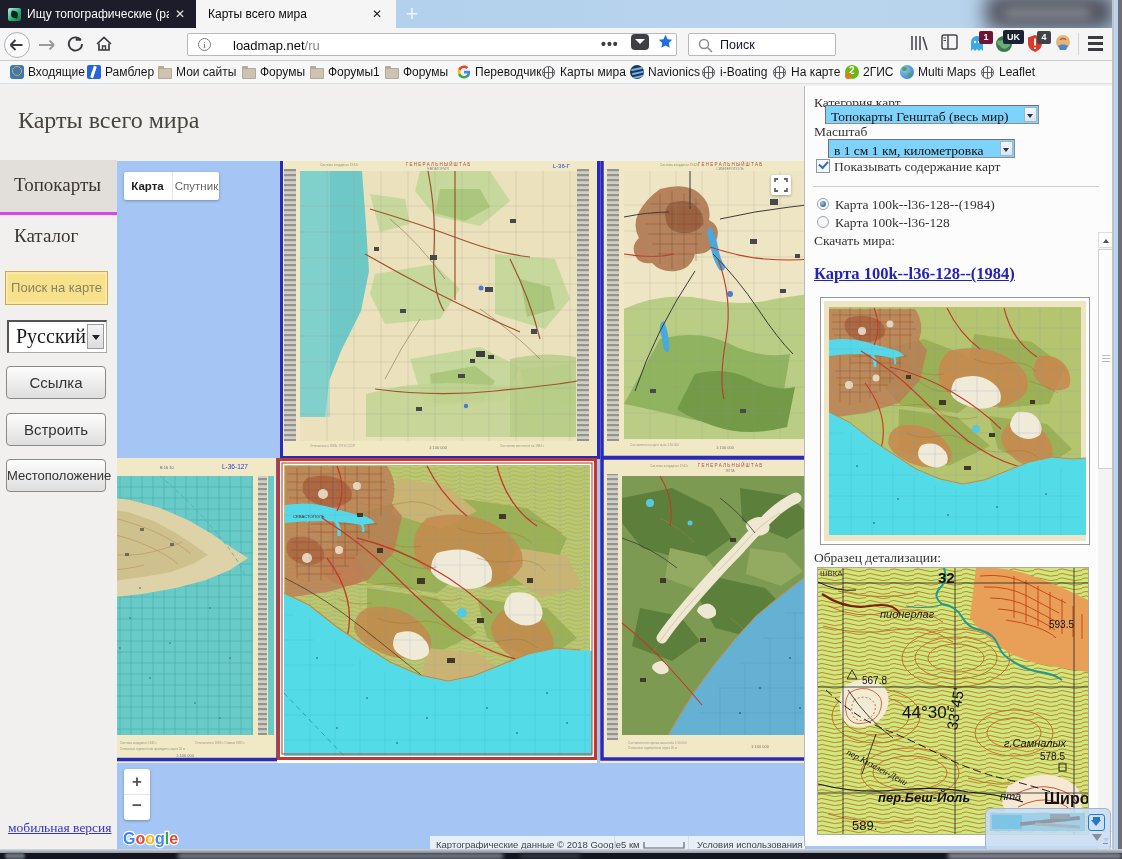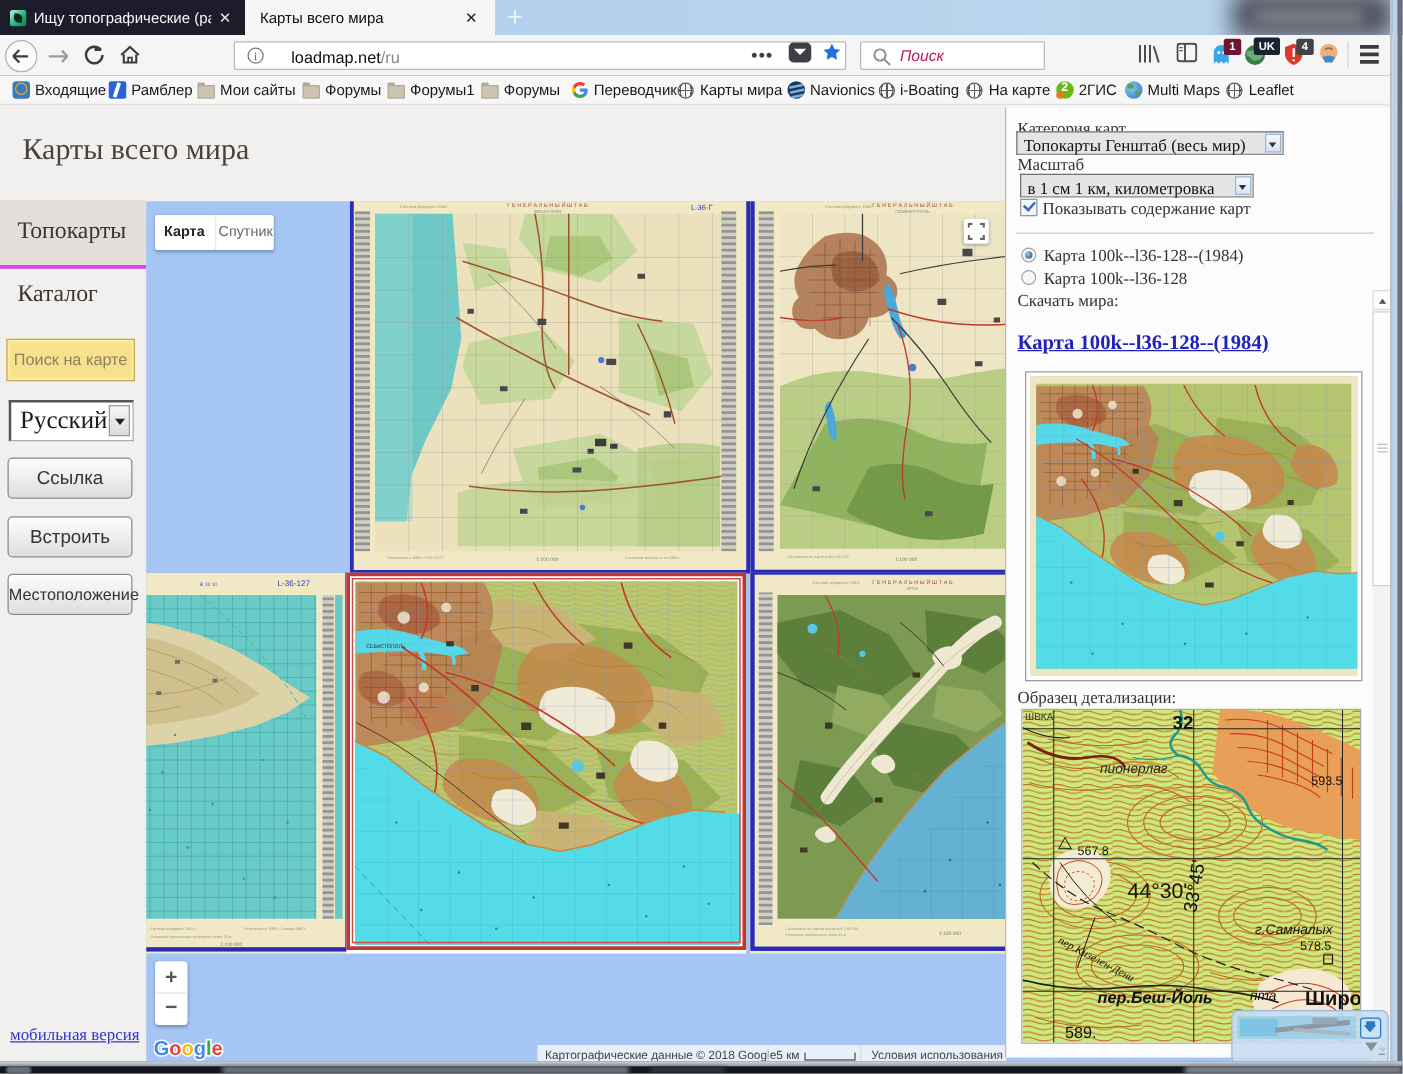--- a/index.html
+++ b/index.html
@@ -21,21 +21,21 @@
   #newtab{position:absolute;left:400px;top:1px;width:24px;height:26px;color:#edf4fb;font-size:22px;font-weight:300;text-align:center;line-height:25px;}
   
   #navbar{left:0;top:28px;width:1122px;height:33px;background:#f5f5f6;border-bottom:1px solid #cccccd;box-sizing:border-box;}
   .nicon{position:absolute;top:0;color:#4a4a4f;}
   #urlbar{position:absolute;left:187px;top:5px;width:490px;height:23px;background:#fff;border:1px solid #b9b9bd;box-sizing:border-box;border-radius:2px;}
   #urlbar .info{position:absolute;left:10px;top:4px;width:13px;height:13px;border:1px solid #7a7a7f;border-radius:50%;box-sizing:border-box;color:#5a5a5f;font-size:9px;text-align:center;line-height:12px;font-family:"Liberation Serif",serif;}
   #urlbar .addr{position:absolute;left:45px;top:4px;font-size:13px;color:#0c0c0d;}
   #urlbar .addr span{color:#888;}
   #urlbar .dots{position:absolute;left:413px;top:2px;font-size:14px;font-weight:bold;color:#3e3e43;letter-spacing:1px;}
   #searchbox{position:absolute;left:688px;top:5px;width:148px;height:23px;background:#fff;border:1px solid #b9b9bd;box-sizing:border-box;border-radius:2px;}
-  #searchbox .ph{position:absolute;left:31px;top:4px;font-size:12.5px;font-style:italic;color:#be185d;}
+  #searchbox .ph{position:absolute;left:31px;top:4px;font-size:12.5px;color:#0f172a;}
   
   #bookbar{left:0;top:61px;width:1122px;height:23px;background:#f7f7f8;border-bottom:1px solid #dededf;box-sizing:border-box;}
   .bm{position:absolute;top:4px;height:16px;font-size:12px;color:#18181a;white-space:nowrap;}
   .bm i{display:inline-block;width:14px;height:14px;vertical-align:-3px;margin-right:4px;font-style:normal;}
   .folder{display:inline-block;width:14px;height:11px;background:#b5aa98;border-radius:1px;position:relative;margin-top:2px;}
   .folder:before{content:"";position:absolute;left:0;top:-2px;width:6px;height:3px;background:#b5aa98;border-radius:1px 1px 0 0;}
   .folder:after{content:"";position:absolute;left:1px;top:1px;width:12px;height:9px;background:#cdc3b1;border-radius:1px;}
   .globe{display:inline-block;width:13px;height:13px;border-radius:50%;border:1.5px solid #5a5a5f;box-sizing:border-box;position:relative;background:
     linear-gradient(90deg,transparent 44%,#5a5a5f 44%,#5a5a5f 56%,transparent 56%),
     linear-gradient(0deg,transparent 44%,#5a5a5f 44%,#5a5a5f 56%,transparent 56%),
@@ -64,21 +64,21 @@
   #attrib{position:absolute;left:313px;top:675px;width:375px;height:16px;background:rgba(250,250,250,.78);font-size:9.5px;color:#444;white-space:nowrap;}
   #attrib .t1{position:absolute;left:6px;top:3px;}
   #attrib .t2{position:absolute;left:191px;top:3px;}
   #attrib .t3{position:absolute;left:267px;top:3px;}
   #attrib .sep1{position:absolute;left:184px;top:0;width:1px;height:16px;background:#ddd;}
   #attrib .sep2{position:absolute;left:258px;top:0;width:1px;height:16px;background:#ddd;}
   .tile{position:absolute;}
   
   #panel{left:804px;top:86px;width:308px;height:760px;background:#fcfcfc;border-left:1px solid #b9b9b9;box-sizing:border-box;font-family:"Liberation Serif",serif;color:#333;}
   #panel .lbl{position:absolute;font-size:13.5px;}
-  .wsel{position:absolute;background:#e5e5e5;border:1px solid #8d8d8d;border-top-color:#707070;border-left-color:#707070;box-sizing:border-box;}
+  .wsel{position:absolute;background:#7dd3fc;border:1px solid #8d8d8d;border-top-color:#707070;border-left-color:#707070;box-sizing:border-box;margin-left:12px;}
   .wsel .t{position:absolute;left:5px;top:2.5px;font-size:13.5px;color:#111;white-space:nowrap;}
   .wsel .db{position:absolute;right:1px;top:1px;width:13px;background:linear-gradient(#f5f9fd,#d7e5f2);border:1px solid #9db8d2;box-sizing:border-box;}
   .wsel .db:after{content:"";position:absolute;left:2px;top:45%;border:3.5px solid transparent;border-top:4.5px solid #333;}
   #chk{position:absolute;left:11px;top:73px;width:14px;height:14px;background:#f4f8fb;border:1px solid #8898a8;box-sizing:border-box;}
   #chk:after{content:"";position:absolute;left:2px;top:1px;width:7px;height:4px;border-left:2.5px solid #3a6ab8;border-bottom:2.5px solid #3a6ab8;transform:rotate(-48deg);}
   #pdivider{position:absolute;left:8px;top:100px;width:286px;height:1px;background:#ccc;}
   .radio{position:absolute;left:12px;width:12px;height:12px;border-radius:50%;background:#f8f8f8;border:1px solid #9aa4ac;box-sizing:border-box;}
   #rad1:after{content:"";position:absolute;left:2px;top:2px;width:6px;height:6px;border-radius:50%;background:radial-gradient(circle at 35% 35%,#9cc6e8,#1b4a78);}
   #dlink{position:absolute;left:9px;top:178px;font-size:16.5px;font-weight:bold;color:#2222bb;text-decoration:underline;}
   #prev1{position:absolute;left:15px;top:211px;width:270px;height:248px;background:#fff;border:1px solid #999;box-sizing:border-box;}
@@ -192,21 +192,21 @@
   <div class="bm" style="left:310px;"><i><span class="folder"></span></i>Форумы1</div>
   <div class="bm" style="left:385px;"><i><span class="folder"></span></i>Форумы</div>
   <div class="bm" style="left:457px;"><i><svg width="14" height="14" viewBox="0 0 48 48">
           <path fill="#4285f4" d="M45 24.5c0-1.6-.1-3.1-.4-4.5H24v9h11.8c-.5 2.8-2.1 5.1-4.4 6.7v5.5h7.1C42.7 37.4 45 31.5 45 24.5z"></path>
           <path fill="#34a853" d="M24 46c5.9 0 10.9-2 14.5-5.3l-7.1-5.5c-2 1.3-4.5 2.1-7.4 2.1-5.7 0-10.5-3.8-12.2-9H4.5v5.7C8.1 41.1 15.5 46 24 46z"></path>
           <path fill="#fbbc05" d="M11.8 28.3c-.4-1.3-.7-2.8-.7-4.3s.3-3 .7-4.3V14H4.5C3 17 2.1 20.4 2.1 24s.9 7 2.4 10z"></path>
           <path fill="#ea4335" d="M24 10.7c3.2 0 6.1 1.1 8.4 3.3l6.3-6.3C35 4.3 30 2.1 24 2.1 15.5 2.1 8.1 7 4.5 14l7.3 5.7c1.7-5.2 6.5-9 12.2-9z"></path>
         </svg></i>Переводчик</div>
   <div class="bm" style="left:542px;"><i><span class="globe"></span></i>Карты мира</div>
   <div class="bm" style="left:630px;"><i style="background:#1a3a5c;border-radius:50%;position:relative;overflow:hidden;"><span style="position:absolute;left:1px;top:3px;width:12px;height:2px;background:#7ab0e0;border-radius:2px;transform:rotate(-12deg);box-shadow:0 4px 0 #7ab0e0,0 8px 0 #7ab0e0;"></span></i>Navionics</div>
-  <div class="bm" style="left:702px;text-align:right;"><i><span class="globe"></span></i>i-Boating</div>
+  <div class="bm" style="left:702px;"><i><span class="globe"></span></i>i-Boating</div>
   <div class="bm" style="left:773px;"><i><span class="globe"></span></i>На карте</div>
   <div class="bm" style="left:845px;"><i style="background:#68b818;border-radius:50%;position:relative;"><span style="position:absolute;left:4px;top:0px;color:#fff;font-size:10px;font-weight:bold;">2</span><span style="position:absolute;left:0;bottom:0;width:6px;height:6px;background:#e87818;border-radius:50% 0 50% 50%;"></span></i>2ГИС</div>
   <div class="bm" style="left:900px;"><i style="background:radial-gradient(circle at 35% 35%,#88c8f0,#2870c0);border-radius:50%;position:relative;"><span style="position:absolute;left:2px;top:2px;width:5px;height:4px;background:#58a048;border-radius:50%;"></span><span style="position:absolute;right:2px;bottom:3px;width:4px;height:3px;background:#58a048;border-radius:50%;"></span></i>Multi Maps</div>
   <div class="bm" style="left:981px;"><i><span class="globe"></span></i>Leaflet</div>
 </div>
 <div class="abs" id="page">
   <div id="h1">Карты всего мира</div>
   <div id="mtopo">
       <span>Топокарты</span>
     </div>

